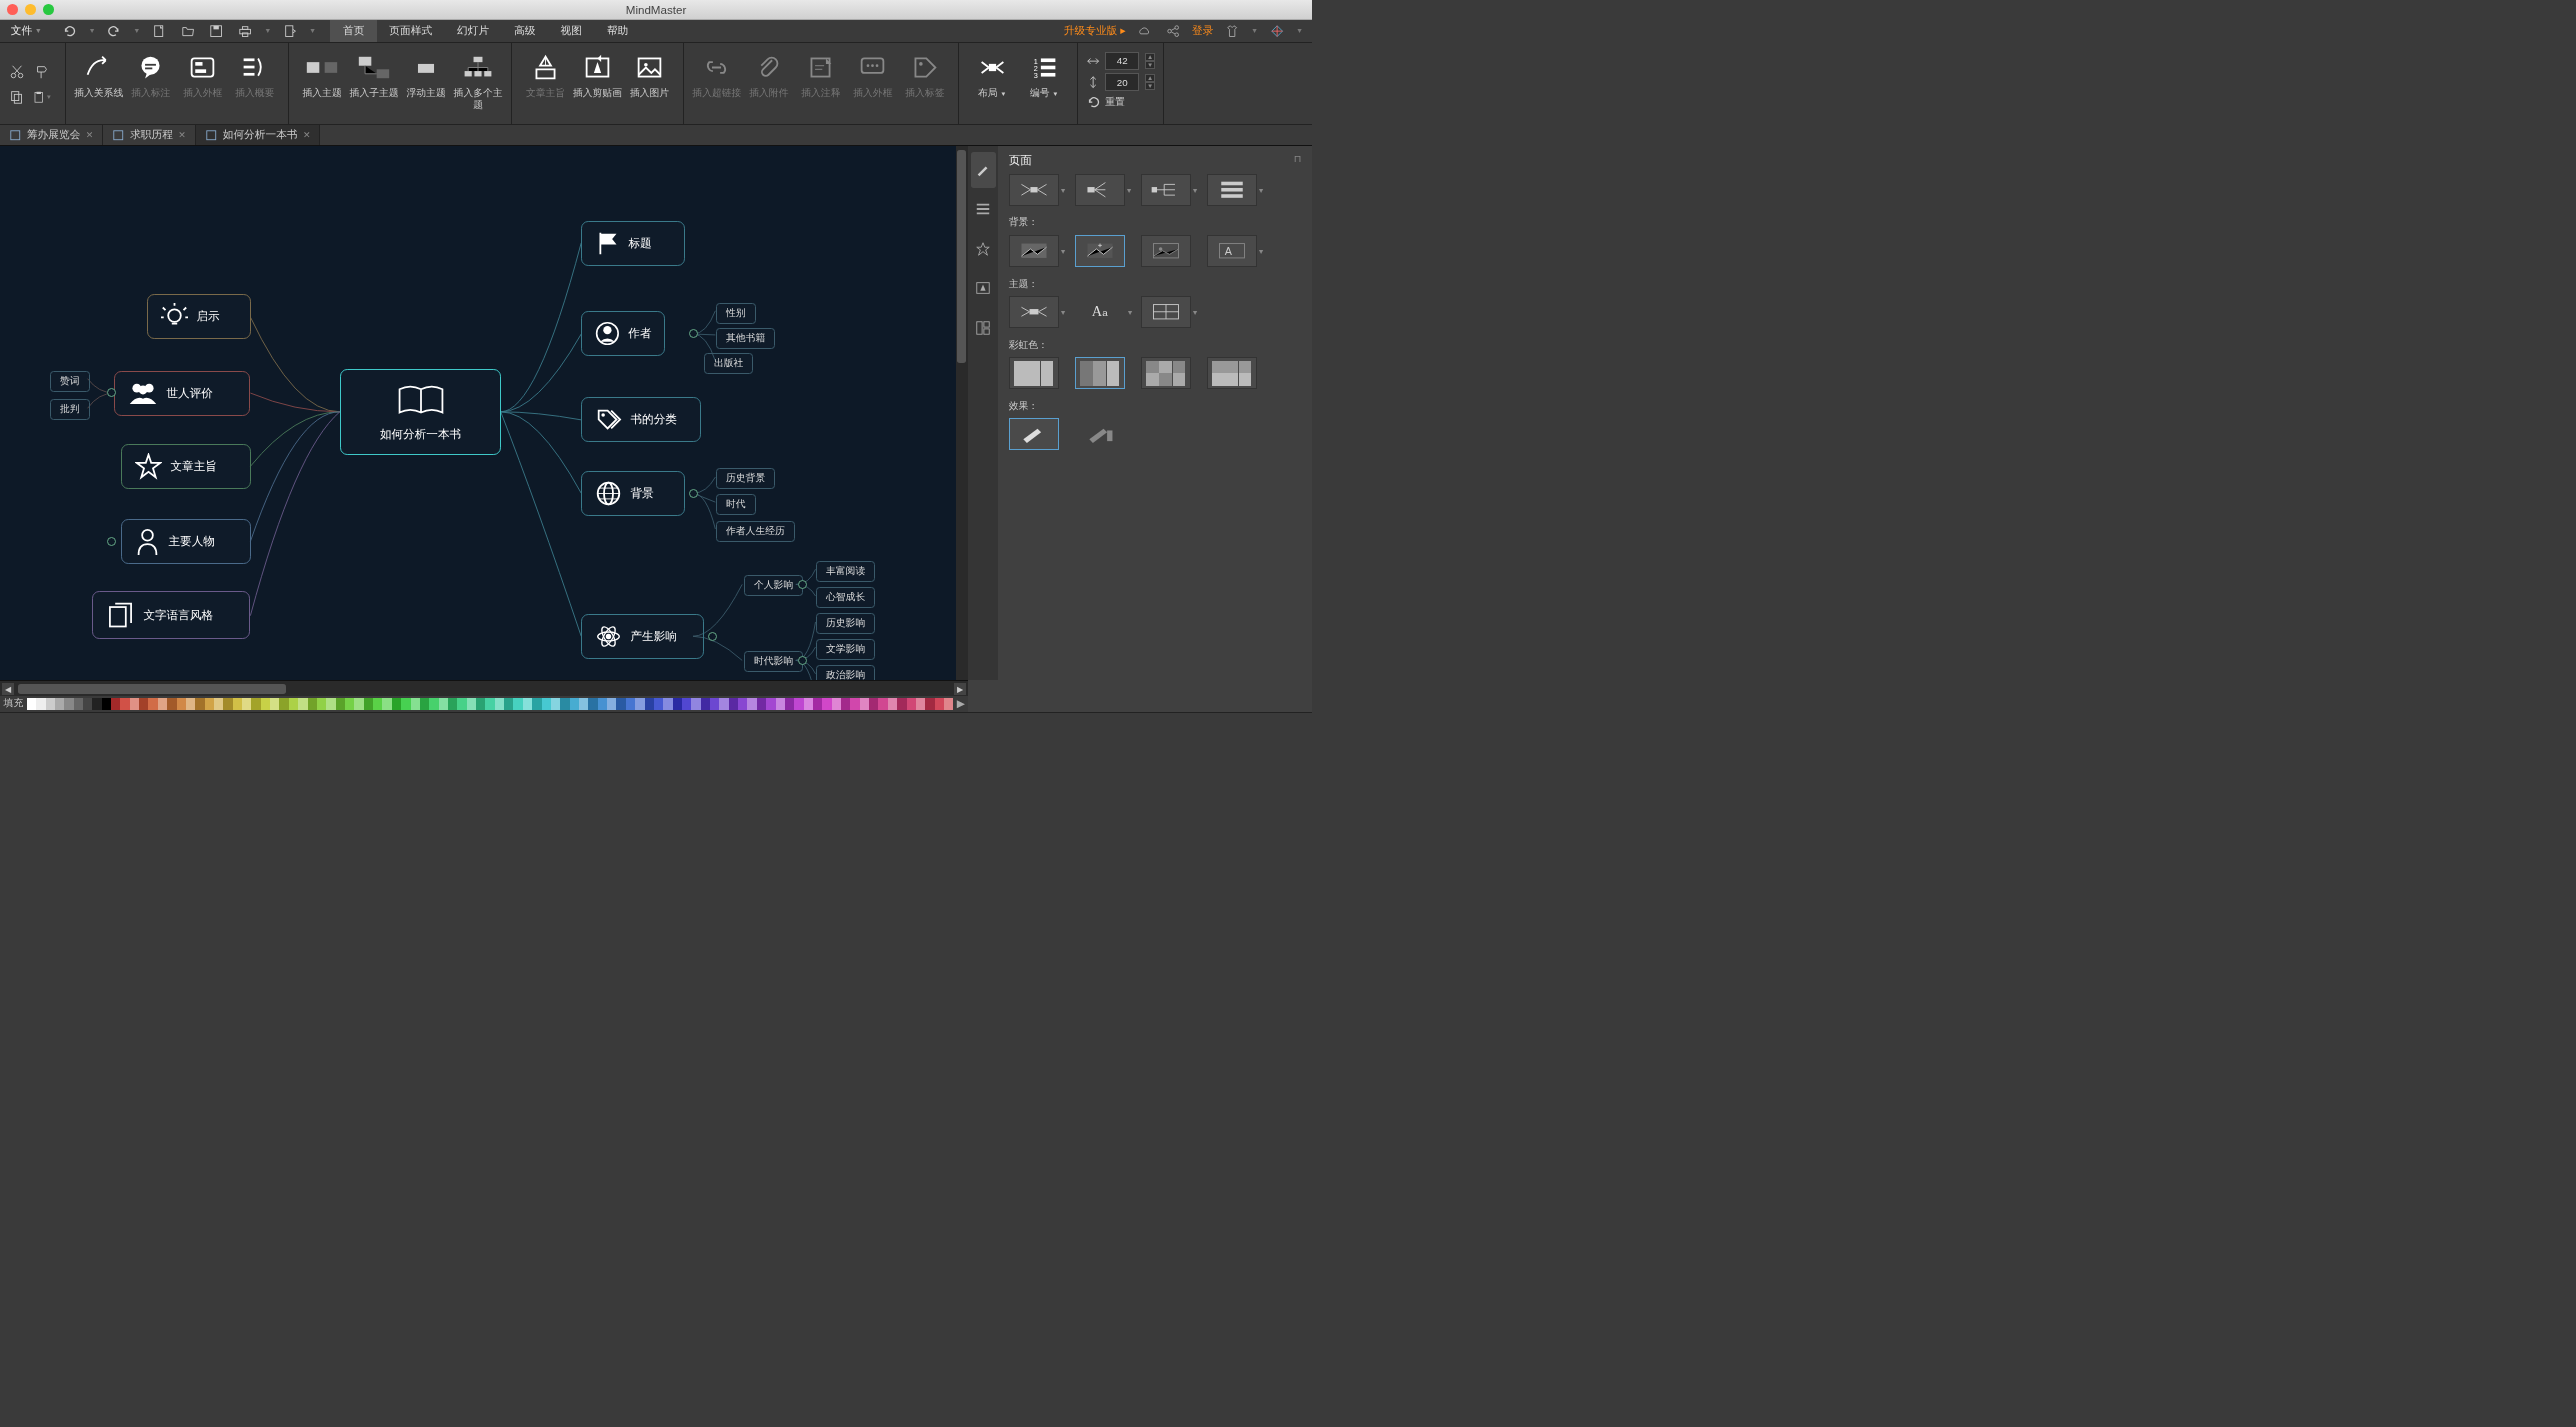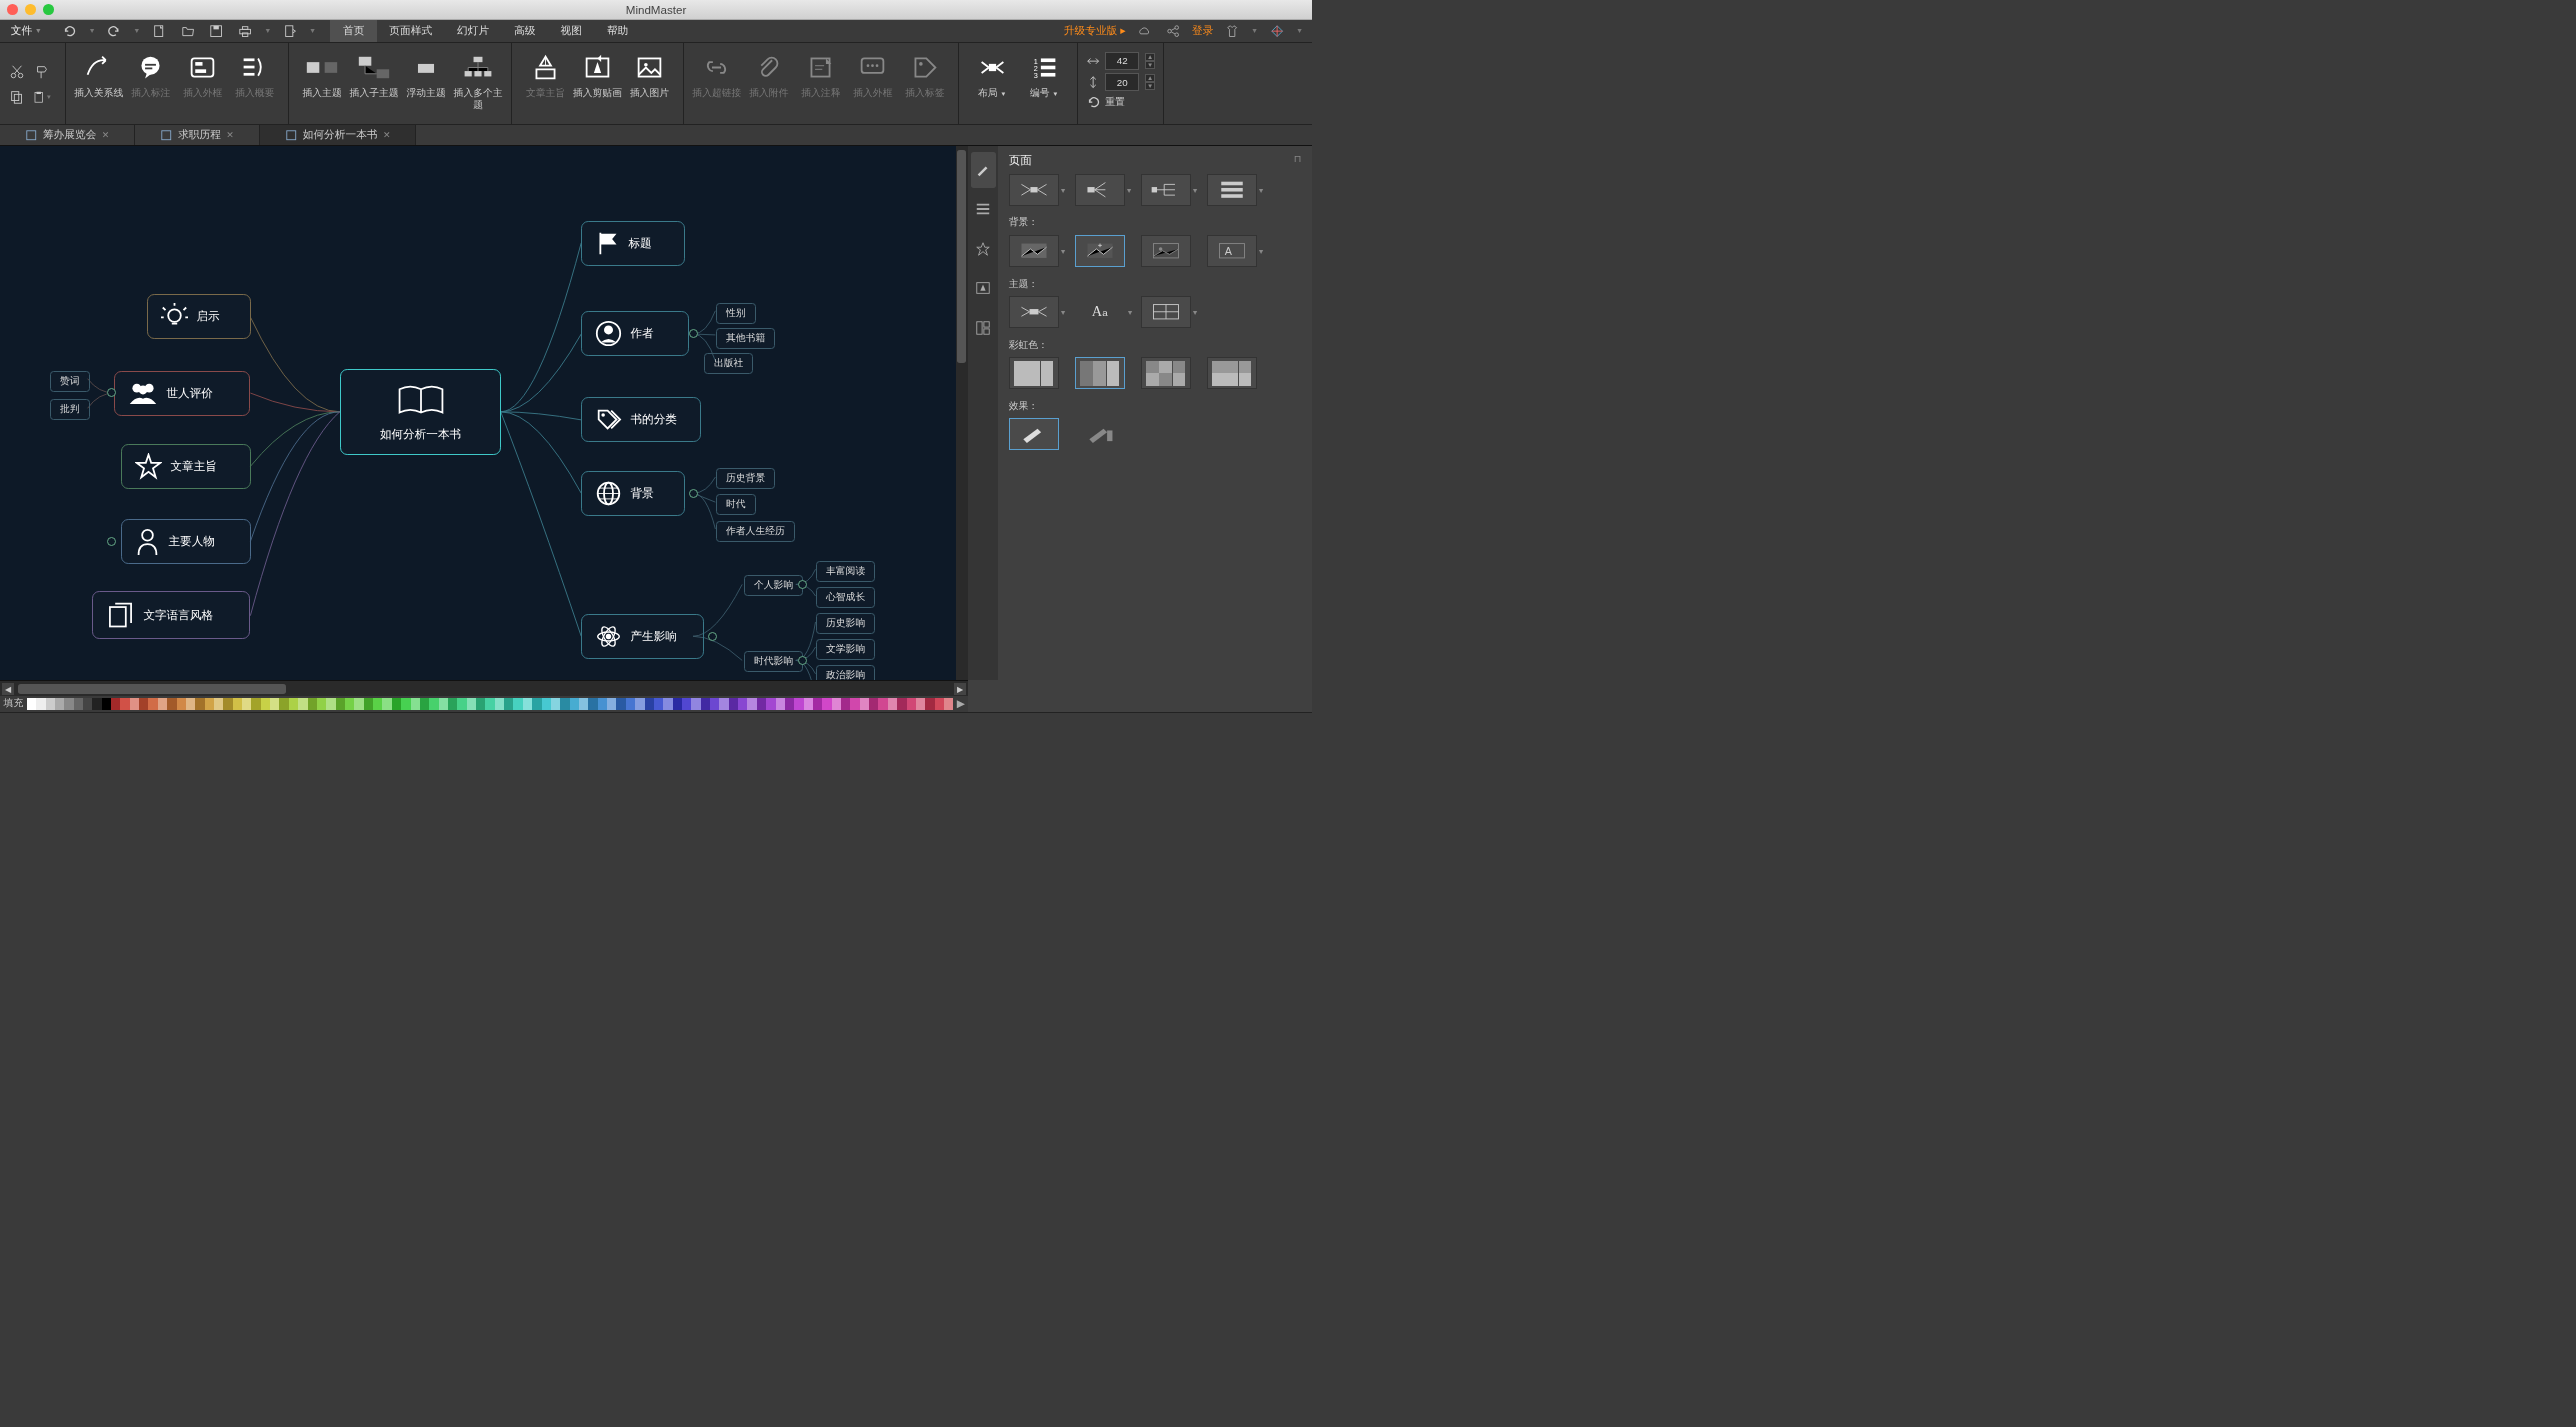--- a/index.html
+++ b/index.html
@@ -34,21 +34,21 @@
 .big-btn.dim .lbl { color:#777; }
 .mini-col { display:flex; flex-direction:column; gap:5.4px; justify-content:center; height:72px; padding-right:5.4px; }
 .mini { width:19.7px; height:19.7px; display:flex; align-items:center; justify-content:center; color:#ccc; cursor:pointer; }
 .num-row { display:flex; align-items:center; gap:5.4px; }
 .num-box { width:34px; height:18px; background:#2a2a2a; border:0.9px solid #555; display:flex; align-items:center; justify-content:center; color:#ddd; font-size:9.8px; }
 .spin { width:10.7px; display:flex; flex-direction:column; }
 .spin div { height:8px; background:#2a2a2a; border:0.9px solid #555; font-size:6.3px; line-height:6.3px; text-align:center; color:#888; }
 
 
 .doctabs { height:21.5px; background:#3a3a3a; display:flex; border-bottom:0.9px solid #111; }
-.doctab { display:flex; align-items:center; gap:5.4px; padding:0 25px; color:#ccc; cursor:pointer; border-right:0.9px solid #222; }
+.doctab { display:flex; align-items:center; gap:5.4px; padding:0 9px; color:#ccc; cursor:pointer; border-right:0.9px solid #222; }
 .doctab.active { background:#2f2f2f; }
 .doctab .dcl { color:#888; font-size:9px; cursor:pointer; }
 .dticon { width:12.5px; height:12.5px; }
 
 
 .main { display:flex; height: calc(100% - 19.7px - 23px - 82px - 21.5px - 16px - 18px); }
 .canvas-wrap { flex:1; position:relative; background:#0d1927; overflow:hidden; }
 .canvas { position:absolute; inset:0; }
 .node { position:absolute; border:0.9px solid; border-radius:7.2px; display:flex; align-items:center; gap:9px; padding:0 12.5px; color:#fff; background:rgba(255,255,255,0.01); }
 .node .ntxt { font-size:11.6px; white-space:nowrap; }
@@ -547,21 +547,21 @@
         </svg>
       <span class="ntxt">文字语言风格</span>
     </div>
 
     <div class="node" style="left:581px;top:75px;width:104px;height:45px;border-color:#3a7a8a">
       <svg width="25" height="25" viewBox="0 0 28 28">
           <path d="M6 2 L6 26 M6 4 L22 4 L18 9 L22 14 L6 14" fill="#fff" stroke="#fff" stroke-width="2"></path>
         </svg>
       <span class="ntxt">标题</span>
     </div>
-    <div class="node" style="left:581px;top:165px;width:108px;height:45px;border-color:#3a7a8a">
+    <div class="node" style="left:581px;top:165px;width:84px;height:45px;border-color:#3a7a8a">
       <svg width="27" height="27" viewBox="0 0 30 30">
           <circle cx="15" cy="15" r="13" fill="none" stroke="#fff" stroke-width="2"></circle>
           <circle cx="15" cy="11" r="5" fill="#fff"></circle>
           <path d="M6 25 Q15 17 24 25" fill="#fff"></path>
         </svg>
       <span class="ntxt">作者</span>
     </div>
     <div class="subnode" style="left:716px;top:157px">性别</div>
     <div class="subnode" style="left:716px;top:182px">其他书籍</div>
     <div class="subnode" style="left:704px;top:207px">出版社</div>

